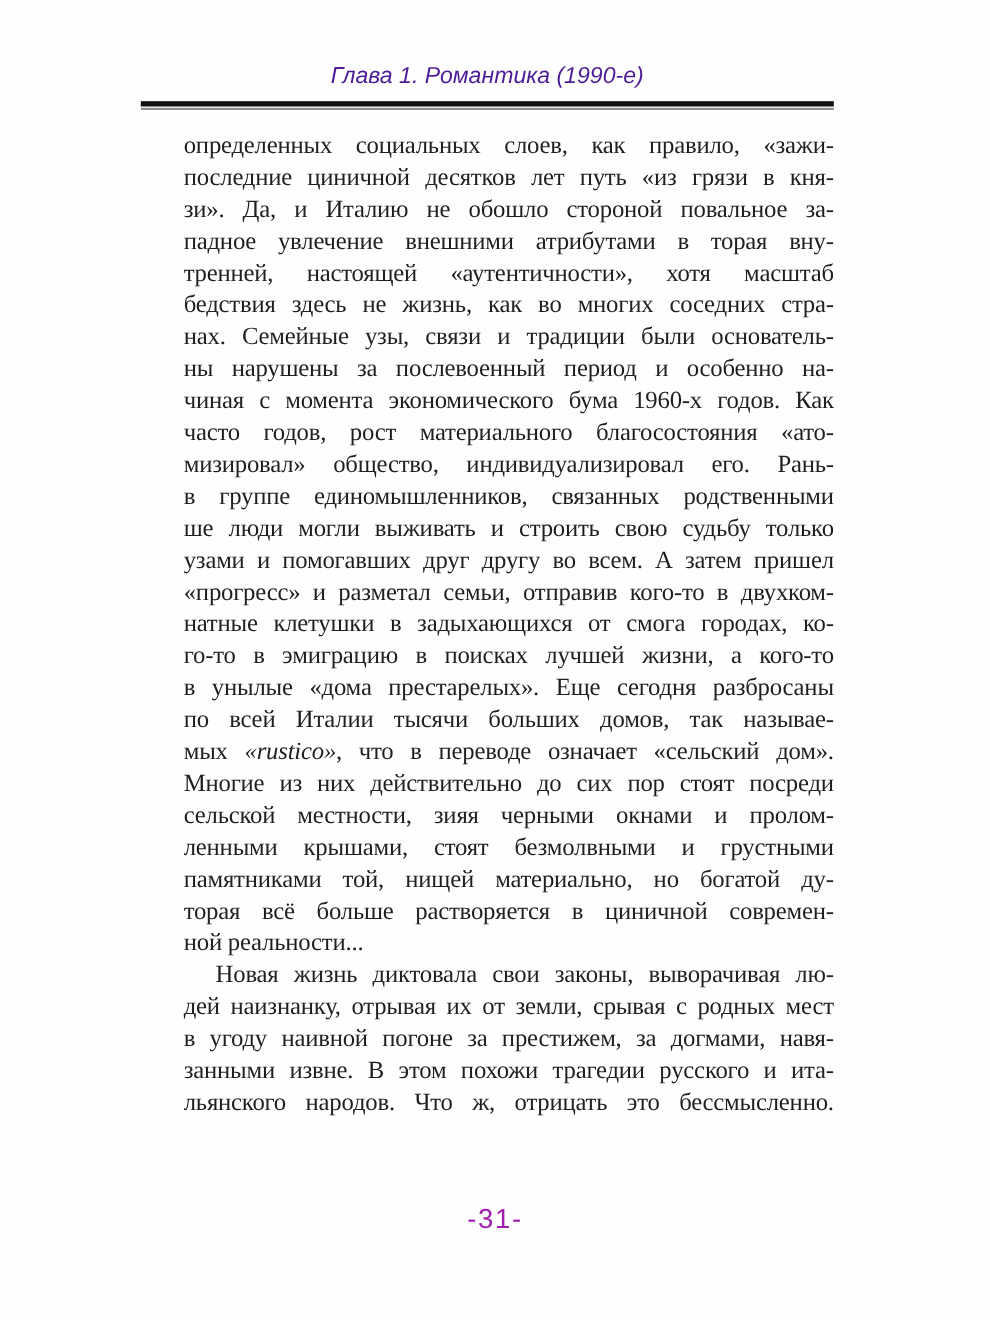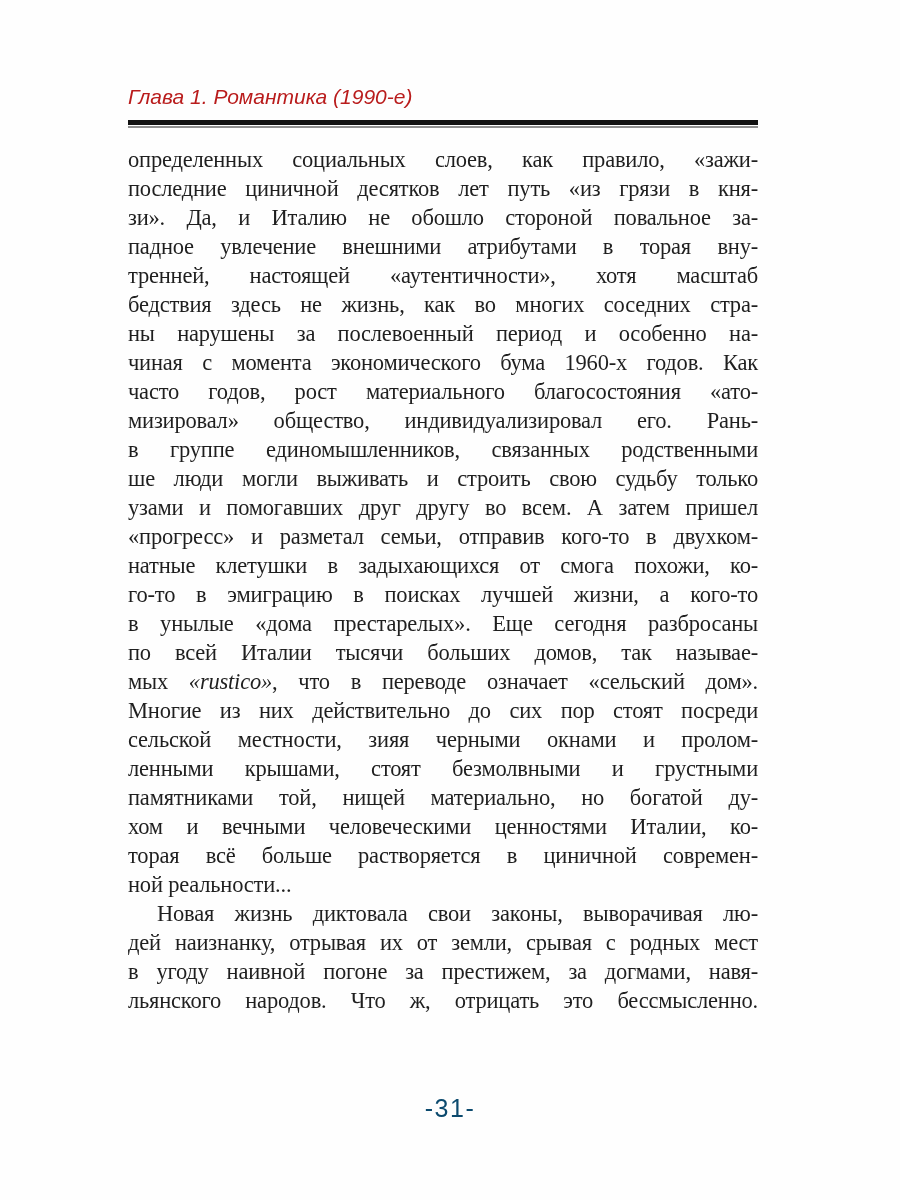--- a/index.html
+++ b/index.html
@@ -12,58 +12,59 @@
     font-family: "Liberation Serif", serif;
     color: #1f1f1f;
   }
   .content-col {
     position: absolute;
     left: 128px;
     top: 0;
     width: 630px;
   }
   .running-head {
-    margin-top: 84px;
-    text-align: left;
+    margin-top: 56px;
+    text-align: center;
     font-family: "Liberation Sans", sans-serif;
     font-style: italic;
     font-size: 21px;
     line-height: 25px;
-    color: #b91c1c;
+    color: #4c1d95;
   }
   .header-rule { margin-top: 11px; }
   .rule-thick { height: 5px; background: #121212; }
   .rule-gap   { height: 1px; background: #fefefe; }
   .rule-thin  { height: 2px; background: #8f8f8f; }
   .body-text {
     margin-top: 17px;
     font-size: 22.5px;
     line-height: 29px;
     letter-spacing: -0.2px;
+    margin-left: 39px;
   }
   .line {
     text-align: justify;
     text-align-last: justify;
     height: 29px;
     white-space: normal;
   }
   .line.last { text-align-last: left; }
   .line.indent { text-indent: 29px; }
   .line em { font-style: italic; }
   .page-number {
     position: absolute;
     top: 1094px;
     left: 0;
     width: 100%;
     text-align: center;
     font-family: "Liberation Sans", sans-serif;
     font-weight: 400;
     font-size: 25px;
     letter-spacing: 1.5px;
-    color: #0c4a6e;
+    color: #a21caf;
   }
 </style>
 </head>
 <body>
 
 <div class="page">
   <div class="content-col">
     <div class="running-head">Глава 1. Романтика (1990-е)</div>
     <div class="header-rule">
       <div class="rule-thick"></div>
@@ -71,43 +72,44 @@
       <div class="rule-thin"></div>
     </div>
     <div class="body-text" id="body-text">
         <div class="paragraph">
           <div class="line">определенных социальных слоев, как правило, «зажи-</div>
           <div class="line">последние циничной десятков лет путь «из грязи в кня-</div>
           <div class="line">зи». Да, и Италию не обошло стороной повальное за-</div>
           <div class="line">падное увлечение внешними атрибутами в торая вну-</div>
           <div class="line">тренней, настоящей «аутентичности», хотя масштаб</div>
           <div class="line">бедствия здесь не жизнь, как во многих соседних стра-</div>
+          <div class="line">нах. Семейные узы, связи и традиции были основатель-</div>
           <div class="line">ны нарушены за послевоенный период и особенно на-</div>
           <div class="line">чиная с момента экономического бума 1960-х годов. Как</div>
           <div class="line">часто годов, рост материального благосостояния «ато-</div>
           <div class="line">мизировал» общество, индивидуализировал его. Рань-</div>
           <div class="line">в группе единомышленников, связанных родственными</div>
           <div class="line">ше люди могли выживать и строить свою судьбу только</div>
           <div class="line">узами и помогавших друг другу во всем. А затем пришел</div>
           <div class="line">«прогресс» и разметал семьи, отправив кого-то в двухком-</div>
-          <div class="line">натные клетушки в задыхающихся от смога похожи, ко-</div>
+          <div class="line">натные клетушки в задыхающихся от смога городах, ко-</div>
           <div class="line">го-то в эмиграцию в поисках лучшей жизни, а кого-то</div>
           <div class="line">в унылые «дома престарелых». Еще сегодня разбросаны</div>
           <div class="line">по всей Италии тысячи больших домов, так называе-</div>
           <div class="line"><span>мых </span><em>«rustico»</em><span>, что в переводе означает «сельский дом».</span></div>
           <div class="line">Многие из них действительно до сих пор стоят посреди</div>
           <div class="line">сельской местности, зияя черными окнами и пролом-</div>
           <div class="line">ленными крышами, стоят безмолвными и грустными</div>
           <div class="line">памятниками той, нищей материально, но богатой ду-</div>
-          <div class="line">хом и вечными человеческими ценностями Италии, ко-</div>
           <div class="line">торая всё больше растворяется в циничной современ-</div>
           <div class="line last">ной реальности...</div>
         </div>
         <div class="paragraph">
           <div class="line indent">Новая жизнь диктовала свои законы, выворачивая лю-</div>
           <div class="line">дей наизнанку, отрывая их от земли, срывая с родных мест</div>
           <div class="line">в угоду наивной погоне за престижем, за догмами, навя-</div>
+          <div class="line">занными извне. В этом похожи трагедии русского и ита-</div>
           <div class="line">льянского народов. Что ж, отрицать это бессмысленно.</div>
         </div>
       </div>
   </div>
   <div class="page-number">-31-</div>
 </div>
 
 </body></html>

